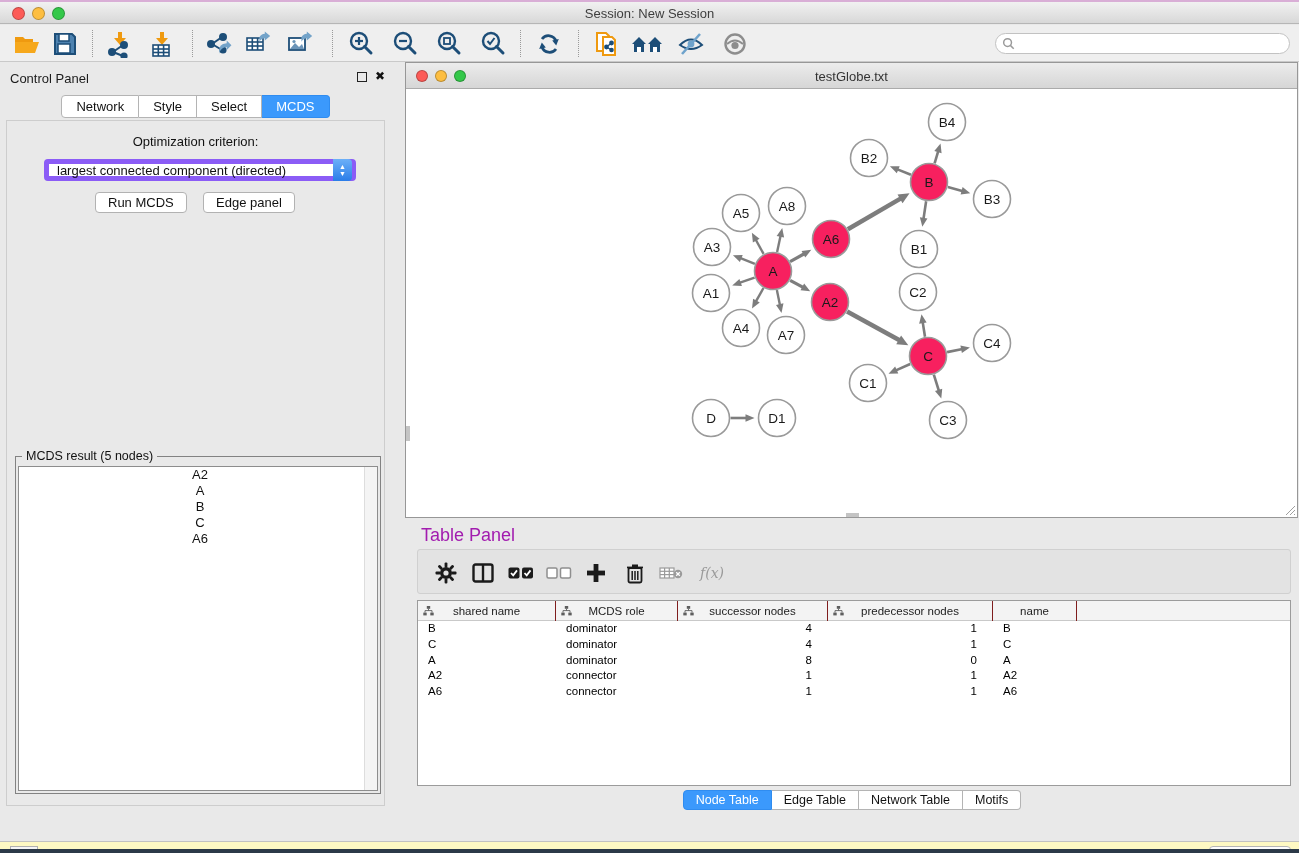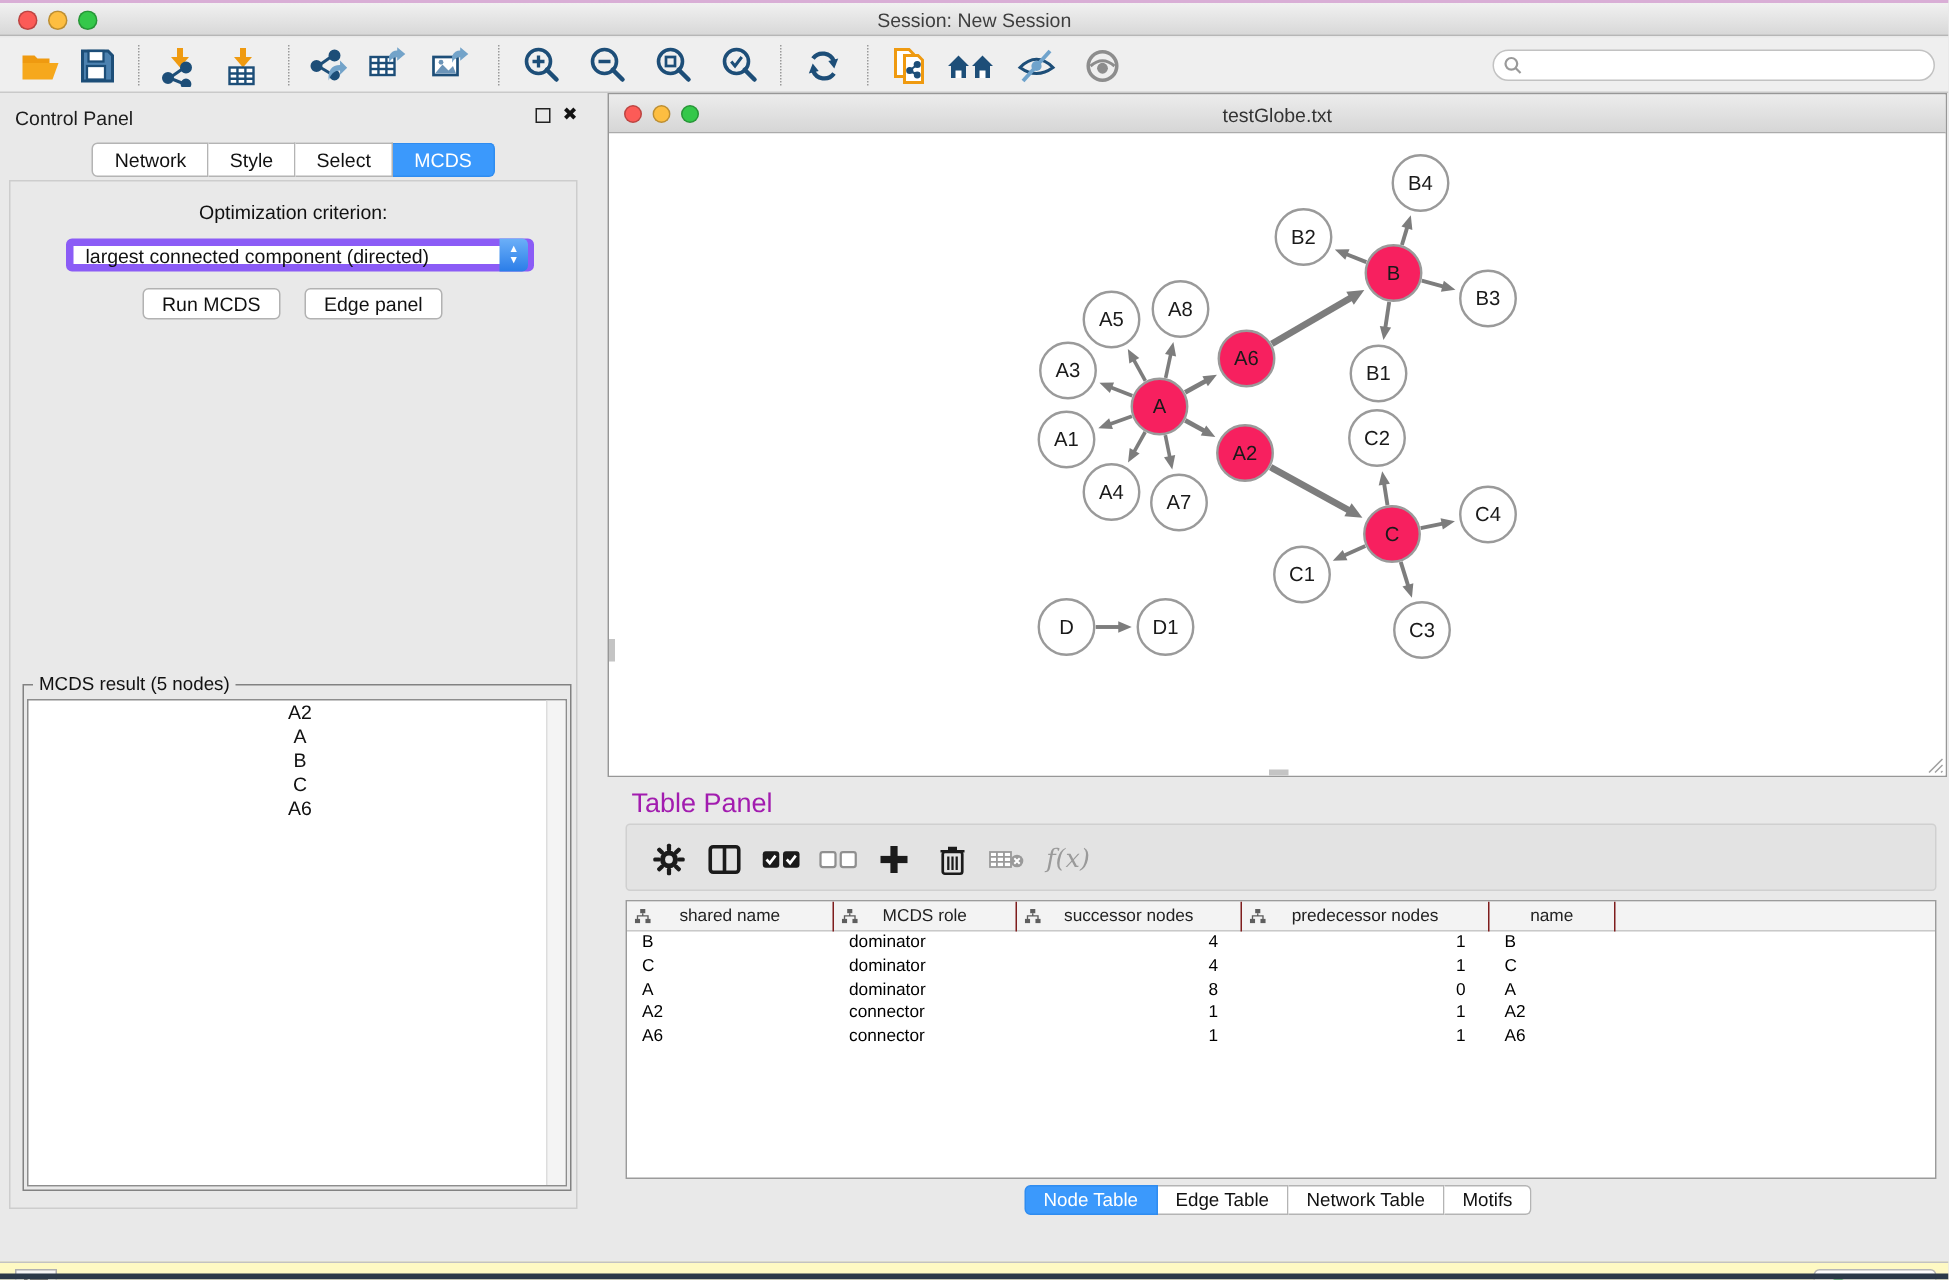--- a/index.html
+++ b/index.html
@@ -74,21 +74,21 @@
   .nub-left { position:absolute; left:0; top:337px; width:4px; height:15px; background:#c4c4c4; }
   .nub-bottom { position:absolute; left:440px; bottom:0; width:13px; height:4px; background:#c4c4c4; }
 
   
   .table-panel { position:absolute; left:405px; top:518px; width:894px; height:300px; }
   .tp-title { position:absolute; left:16px; top:7px; font-size:18px; color:#a21caf; }
   .tp-toolbar { position:absolute; left:12px; top:31px; width:874px; height:45px;
     background:#e3e3e3; border:1px solid #d0d0d0; border-radius:3px; }
   .tp-ico { position:absolute; top:9px; width:30px; height:28px; display:flex; align-items:center;
     justify-content:center; background:transparent; border:none; }
-  .fx { font-family:"DejaVu Serif","Liberation Serif",serif; font-style:italic; font-size:17px; color:#9a9a9a; }
+  .fx { font-family:"DejaVu Serif","Liberation Serif",serif; font-style:italic; font-size:14px; color:#9a9a9a; }
   .tp-table { position:absolute; left:12px; top:82px; width:874px; height:186px; background:#fff;
     border:1px solid #9b9b9b; overflow:hidden; }
   .tp-head { display:flex; height:20px; background:#f3f3f3; border-bottom:1px solid #c9c9c9; }
   .th { position:relative; display:flex; align-items:center; justify-content:center;
     font-size:11.5px; color:#222; border-right:1px solid #7f1d1d; height:20px; }
   .th .hicon { position:absolute; left:5px; top:5px; }
   .tr { display:flex; height:15.8px; align-items:center; }
   .td { font-size:11.5px; color:#000; height:15.8px; line-height:15.8px; white-space:nowrap; overflow:hidden; }
   .tp-tabs { position:absolute; left:0; width:100%; top:272px; display:flex; justify-content:center; }
   .tp-tabs .tab { font-size:12.5px; padding:2px 12px; }

